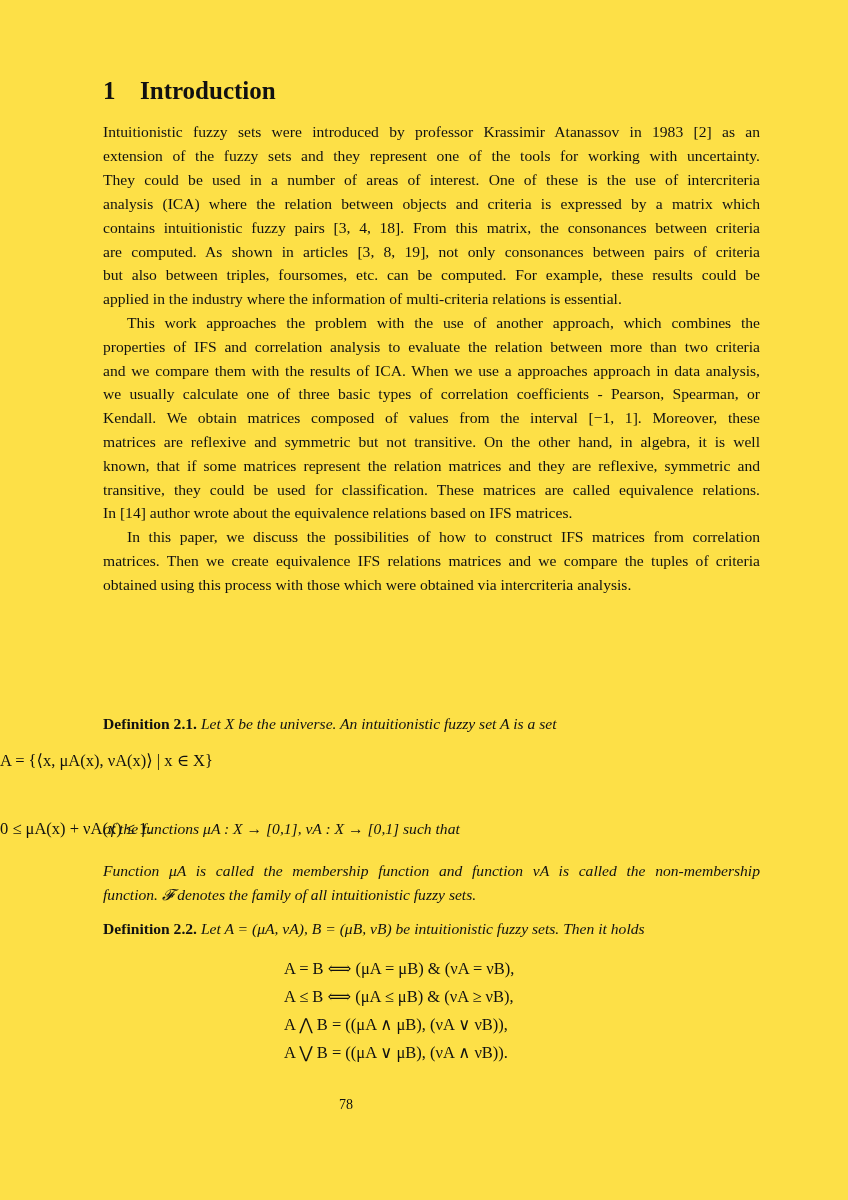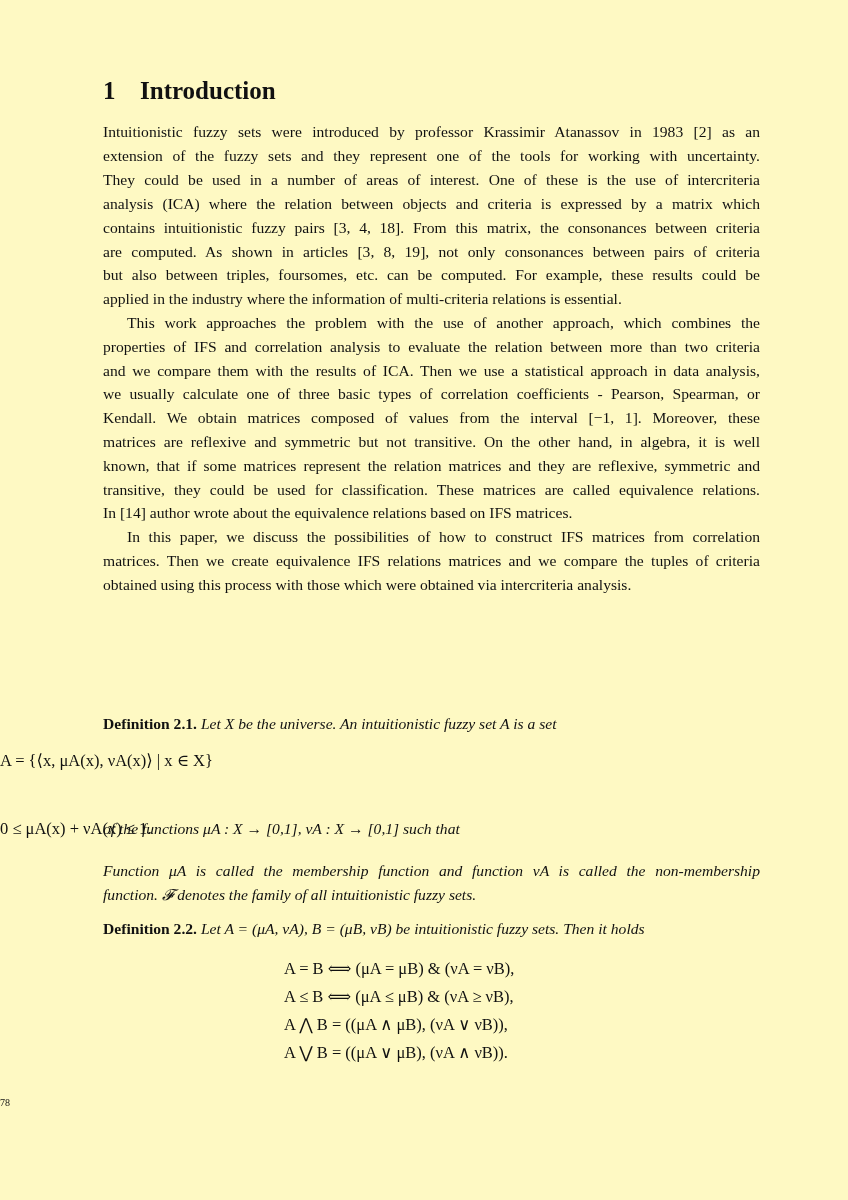--- a/index.html
+++ b/index.html
@@ -1,31 +1,31 @@
 <!DOCTYPE html>
 <html><head>
 <meta charset="utf-8">
 <style>
   html, body { margin: 0; padding: 0; background: #ffffff; }
   body { width: 848px; height: 1200px; position: relative; overflow: hidden;
          font-family: "Liberation Serif", "DejaVu Serif", serif; color: #111; }
-  .page { position: absolute; left: 0; top: 0; width: 848px; height: 1200px; background: #fef9c3; }
+  .page { position: absolute; left: 0; top: 0; width: 848px; height: 1200px; background: #fde047; }
   .h { position: absolute; left: 103px; font-weight: bold; font-size: 25px; line-height: 30px; white-space: nowrap; }
   .h .num { display: inline-block; width: 37px; }
   .line { position: absolute; left: 103px; width: 657px; font-size: 15.6px; line-height: 20px; white-space: nowrap;
           text-align: justify; text-align-last: justify; }
   .line.last { text-align-last: left; }
   .line.indent { left: 127px; width: 633px; }
   .it { font-style: italic; }
   .b { font-weight: bold; font-style: normal; }
   .eq { position: absolute; font-size: 16.5px; line-height: 22px; white-space: nowrap; }
   .eq.center { left: 0; width: 848px; }
   .eqtable { position: absolute; left: 284px; top: 956px; font-size: 16.5px; }
   .eqrow { position: absolute; white-space: nowrap; height: 26px; line-height: 26px; }
-  .pagenum { position: absolute; left: 0; width: 692px; text-align: left; top: 1097px; font-size: 10px; }
+  .pagenum { position: absolute; left: 0; width: 692px; text-align: center; top: 1097px; font-size: 14px; }
 </style>
 </head>
 <body>
 
 <div class="page">
 
   <div class="h" style="top:76px;">
     <span class="num">1</span><span>Introduction</span>
   </div>
 
@@ -36,21 +36,21 @@
     <div class="line" style="top:194px;">analysis (ICA) where the relation between objects and criteria is expressed by a matrix which</div>
     <div class="line" style="top:218px;">contains intuitionistic fuzzy pairs [3, 4, 18]. From this matrix, the consonances between criteria</div>
     <div class="line" style="top:242px;">are computed.  As shown in articles [3, 8, 19], not only consonances between pairs of criteria</div>
     <div class="line" style="top:265px;">but also between triples, foursomes, etc.  can be computed. For example, these results could be</div>
     <div class="line last" style="top:289px;">applied in the industry where the information of multi-criteria relations is essential.</div>
   </div>
 
   <div>
     <div class="line indent" style="top:313px;">This work approaches the problem with the use of another approach, which combines the</div>
     <div class="line" style="top:337px;">properties of IFS and correlation analysis to evaluate the relation between more than two criteria</div>
-    <div class="line" style="top:361px;">and we compare them with the results of ICA. Then we use a statistical approach in data analysis,</div>
+    <div class="line" style="top:361px;">and we compare them with the results of ICA. When we use a approaches approach in data analysis,</div>
     <div class="line" style="top:384px;">we usually calculate one of three basic types of correlation coefficients - Pearson, Spearman, or</div>
     <div class="line" style="top:408px;">Kendall.  We obtain matrices composed of values from the interval [−1, 1].  Moreover, these</div>
     <div class="line" style="top:432px;">matrices are reflexive and symmetric but not transitive.  On the other hand, in algebra, it is well</div>
     <div class="line" style="top:456px;">known, that if some matrices represent the relation matrices and they are reflexive, symmetric and</div>
     <div class="line" style="top:480px;">transitive, they could be used for classification. These matrices are called equivalence relations.</div>
     <div class="line last" style="top:503px;">In [14] author wrote about the equivalence relations based on IFS matrices.</div>
   </div>
 
   <div>
     <div class="line indent" style="top:527px;">In this paper, we discuss the possibilities of how to construct IFS matrices from correlation</div>

